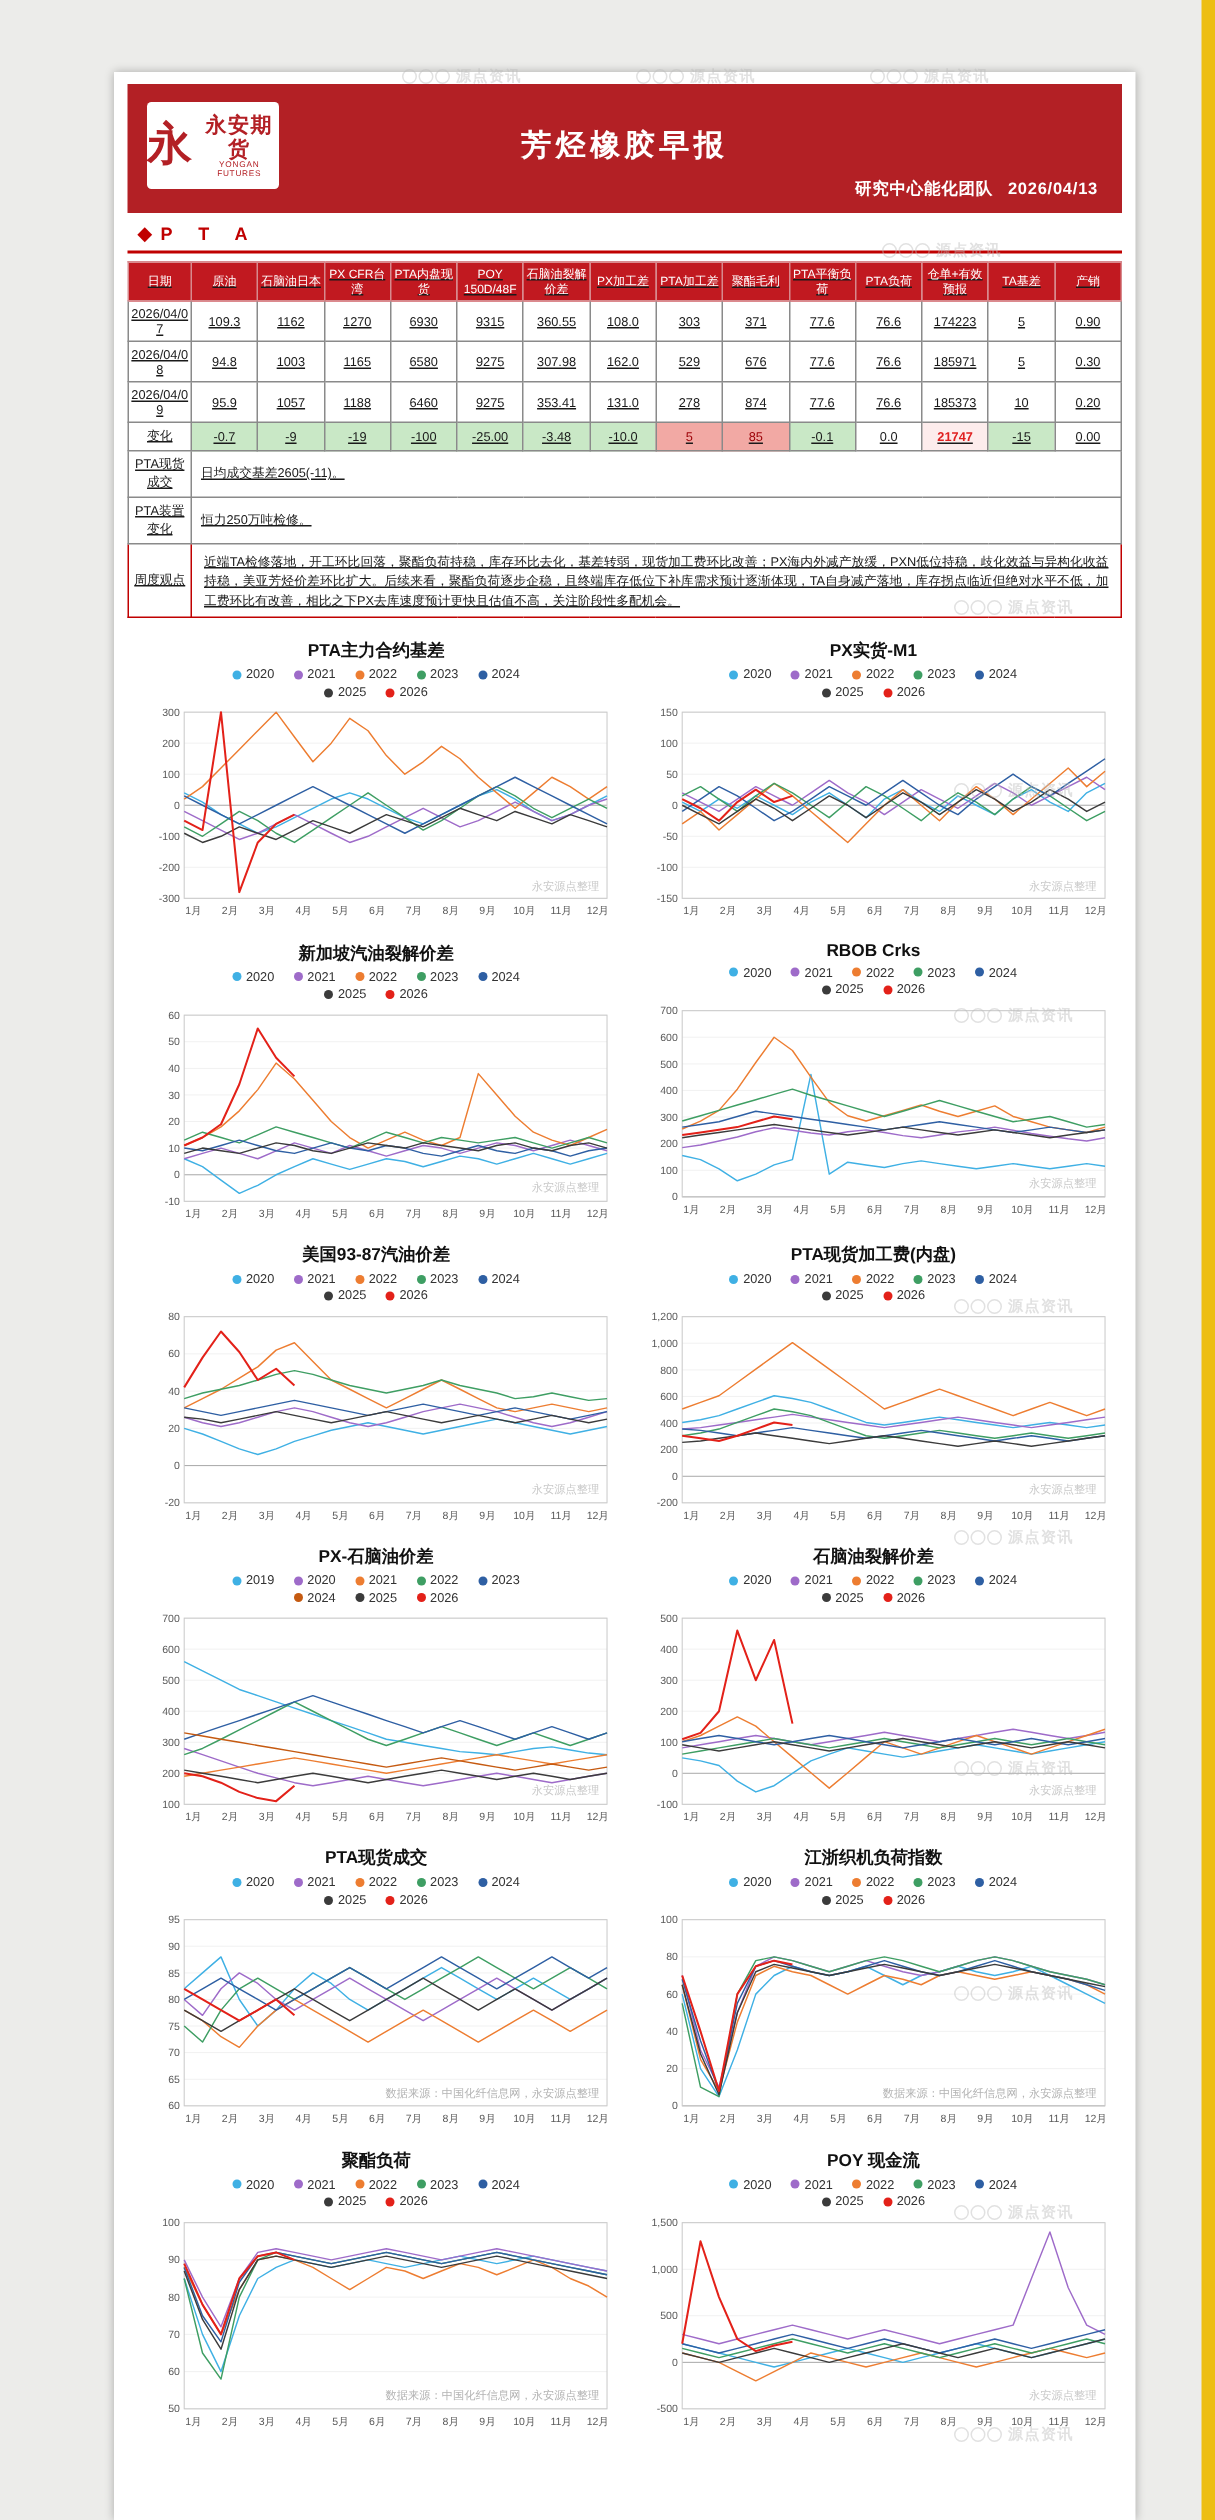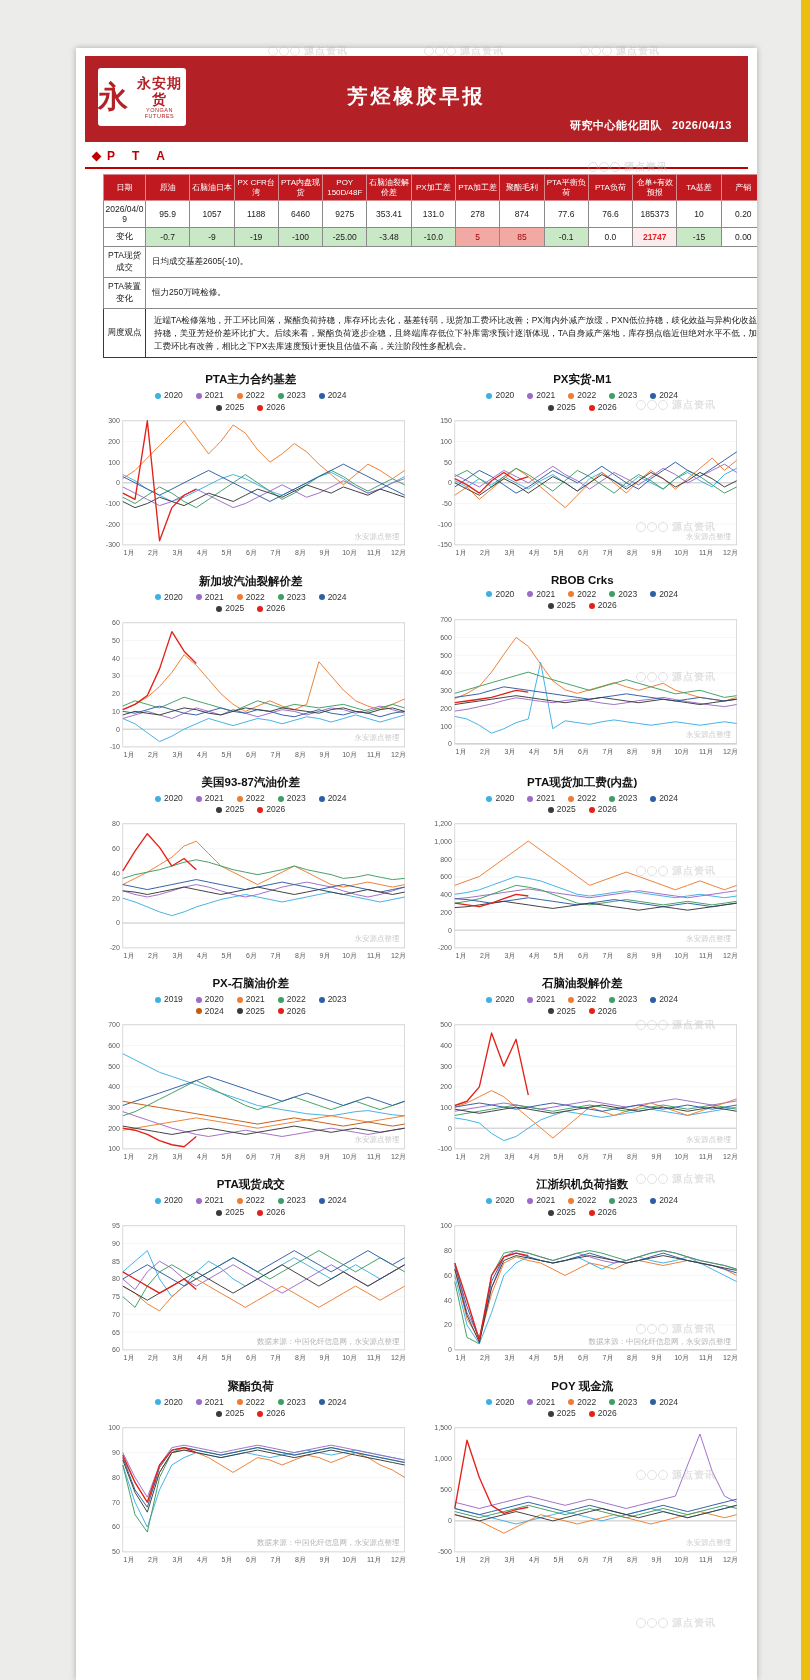--- a/index.html
+++ b/index.html
@@ -17,21 +17,21 @@
   .logo-cn{font-weight:bold;font-size:14px;letter-spacing:1px;}
   .logo-en{font-size:5.5px;letter-spacing:.5px;}
   .banner-title{position:absolute;left:0;right:0;top:27px;text-align:center;color:#fff;font-size:20px;font-weight:bold;letter-spacing:3px;}
   .banner-sub{position:absolute;right:16px;bottom:9px;color:#fff;font-size:11px;font-weight:bold;letter-spacing:.5px;}
   .banner-sub span{margin-left:10px;}
   
   .section-row{display:flex;align-items:center;gap:7px;margin:0 9px;padding:7px 0 4px 8px;border-bottom:2px solid var(--accent,#C00000);}
   .section-diamond{width:7px;height:7px;background:var(--accent,#C00000);transform:rotate(45deg);}
   .section-label{color:var(--accent,#C00000);font-weight:bold;font-size:12px;letter-spacing:7px;}
   
-  .data-table{width:calc(100% - 18px);margin:5px 9px 0 27px;border-collapse:collapse;text-align:center;table-layout:fixed;}
+  .data-table{width:calc(100% - 18px);margin:5px 9px 0 9px;border-collapse:collapse;text-align:center;table-layout:fixed;text-decoration:underline;}
   .data-table th{background:var(--table-header,#C11920);color:#fff;font-weight:normal;font-size:8px;
                  padding:3px 0;border:1px solid #d7898d;line-height:1.2;overflow-wrap:break-word;}
   .data-table td{border:1px solid #8a8a8a;font-size:8.5px;padding:3px 1px;overflow-wrap:break-word;}
   .date-col{width:41px;}
   .date-cell{word-break:break-all;}
   .c-neg{background:var(--neg-bg,#C9E8C6);}
   .c-pos{background:var(--pos-bg,#F2A9A4);color:#9C0006;}
   .c-red{background:#FDECEC;color:var(--red-text,#E02020);font-weight:bold;}
   .info-label{font-size:8.5px;}
   .info-value{text-align:left;padding-left:6px !important;font-size:8.5px;}
@@ -96,20 +96,54 @@
             <th>聚酯毛利</th>
             <th>PTA平衡负荷</th>
             <th>PTA负荷</th>
             <th>仓单+有效预报</th>
             <th>TA基差</th>
             <th>产销</th>
           </tr>
       </thead>
       <tbody>
           <tr>
+            <td class="date-cell">2026/04/07</td>
+            <td>109.3</td>
+            <td>1162</td>
+            <td>1270</td>
+            <td>6930</td>
+            <td>9315</td>
+            <td>360.55</td>
+            <td>108.0</td>
+            <td>303</td>
+            <td>371</td>
+            <td>77.6</td>
+            <td>76.6</td>
+            <td>174223</td>
+            <td>5</td>
+            <td>0.90</td>
+          </tr>
+          <tr>
+            <td class="date-cell">2026/04/08</td>
+            <td>94.8</td>
+            <td>1003</td>
+            <td>1165</td>
+            <td>6580</td>
+            <td>9275</td>
+            <td>307.98</td>
+            <td>162.0</td>
+            <td>529</td>
+            <td>676</td>
+            <td>77.6</td>
+            <td>76.6</td>
+            <td>185971</td>
+            <td>5</td>
+            <td>0.30</td>
+          </tr>
+          <tr>
             <td class="date-cell">2026/04/09</td>
             <td>95.9</td>
             <td>1057</td>
             <td>1188</td>
             <td>6460</td>
             <td>9275</td>
             <td>353.41</td>
             <td>131.0</td>
             <td>278</td>
             <td>874</td>
@@ -131,21 +165,21 @@
             <td class="c-pos">5</td>
             <td class="c-pos">85</td>
             <td class="c-neg">-0.1</td>
             <td>0.0</td>
             <td class="c-red">21747</td>
             <td class="c-neg">-15</td>
             <td>0.00</td>
           </tr>
           <tr>
             <td class="info-label">PTA现货成交</td>
-            <td class="info-value" colspan="14">日均成交基差2605(-10)。</td>
+            <td class="info-value" colspan="14">日均成交基差2605(-11)。</td>
           </tr>
           <tr>
             <td class="info-label">PTA装置变化</td>
             <td class="info-value" colspan="14">恒力250万吨检修。</td>
           </tr>
           <tr class="weekly-row">
             <td class="info-label weekly-label">周度观点</td>
             <td class="weekly-text" colspan="14">近端TA检修落地，开工环比回落，聚酯负荷持稳，库存环比去化，基差转弱，现货加工费环比改善；PX海内外减产放缓，PXN低位持稳，歧化效益与异构化收益持稳，美亚芳烃价差环比扩大。后续来看，聚酯负荷逐步企稳，且终端库存低位下补库需求预计逐渐体现，TA自身减产落地，库存拐点临近但绝对水平不低，加工费环比有改善，相比之下PX去库速度预计更快且估值不高，关注阶段性多配机会。</td>
           </tr>
         </tbody>

